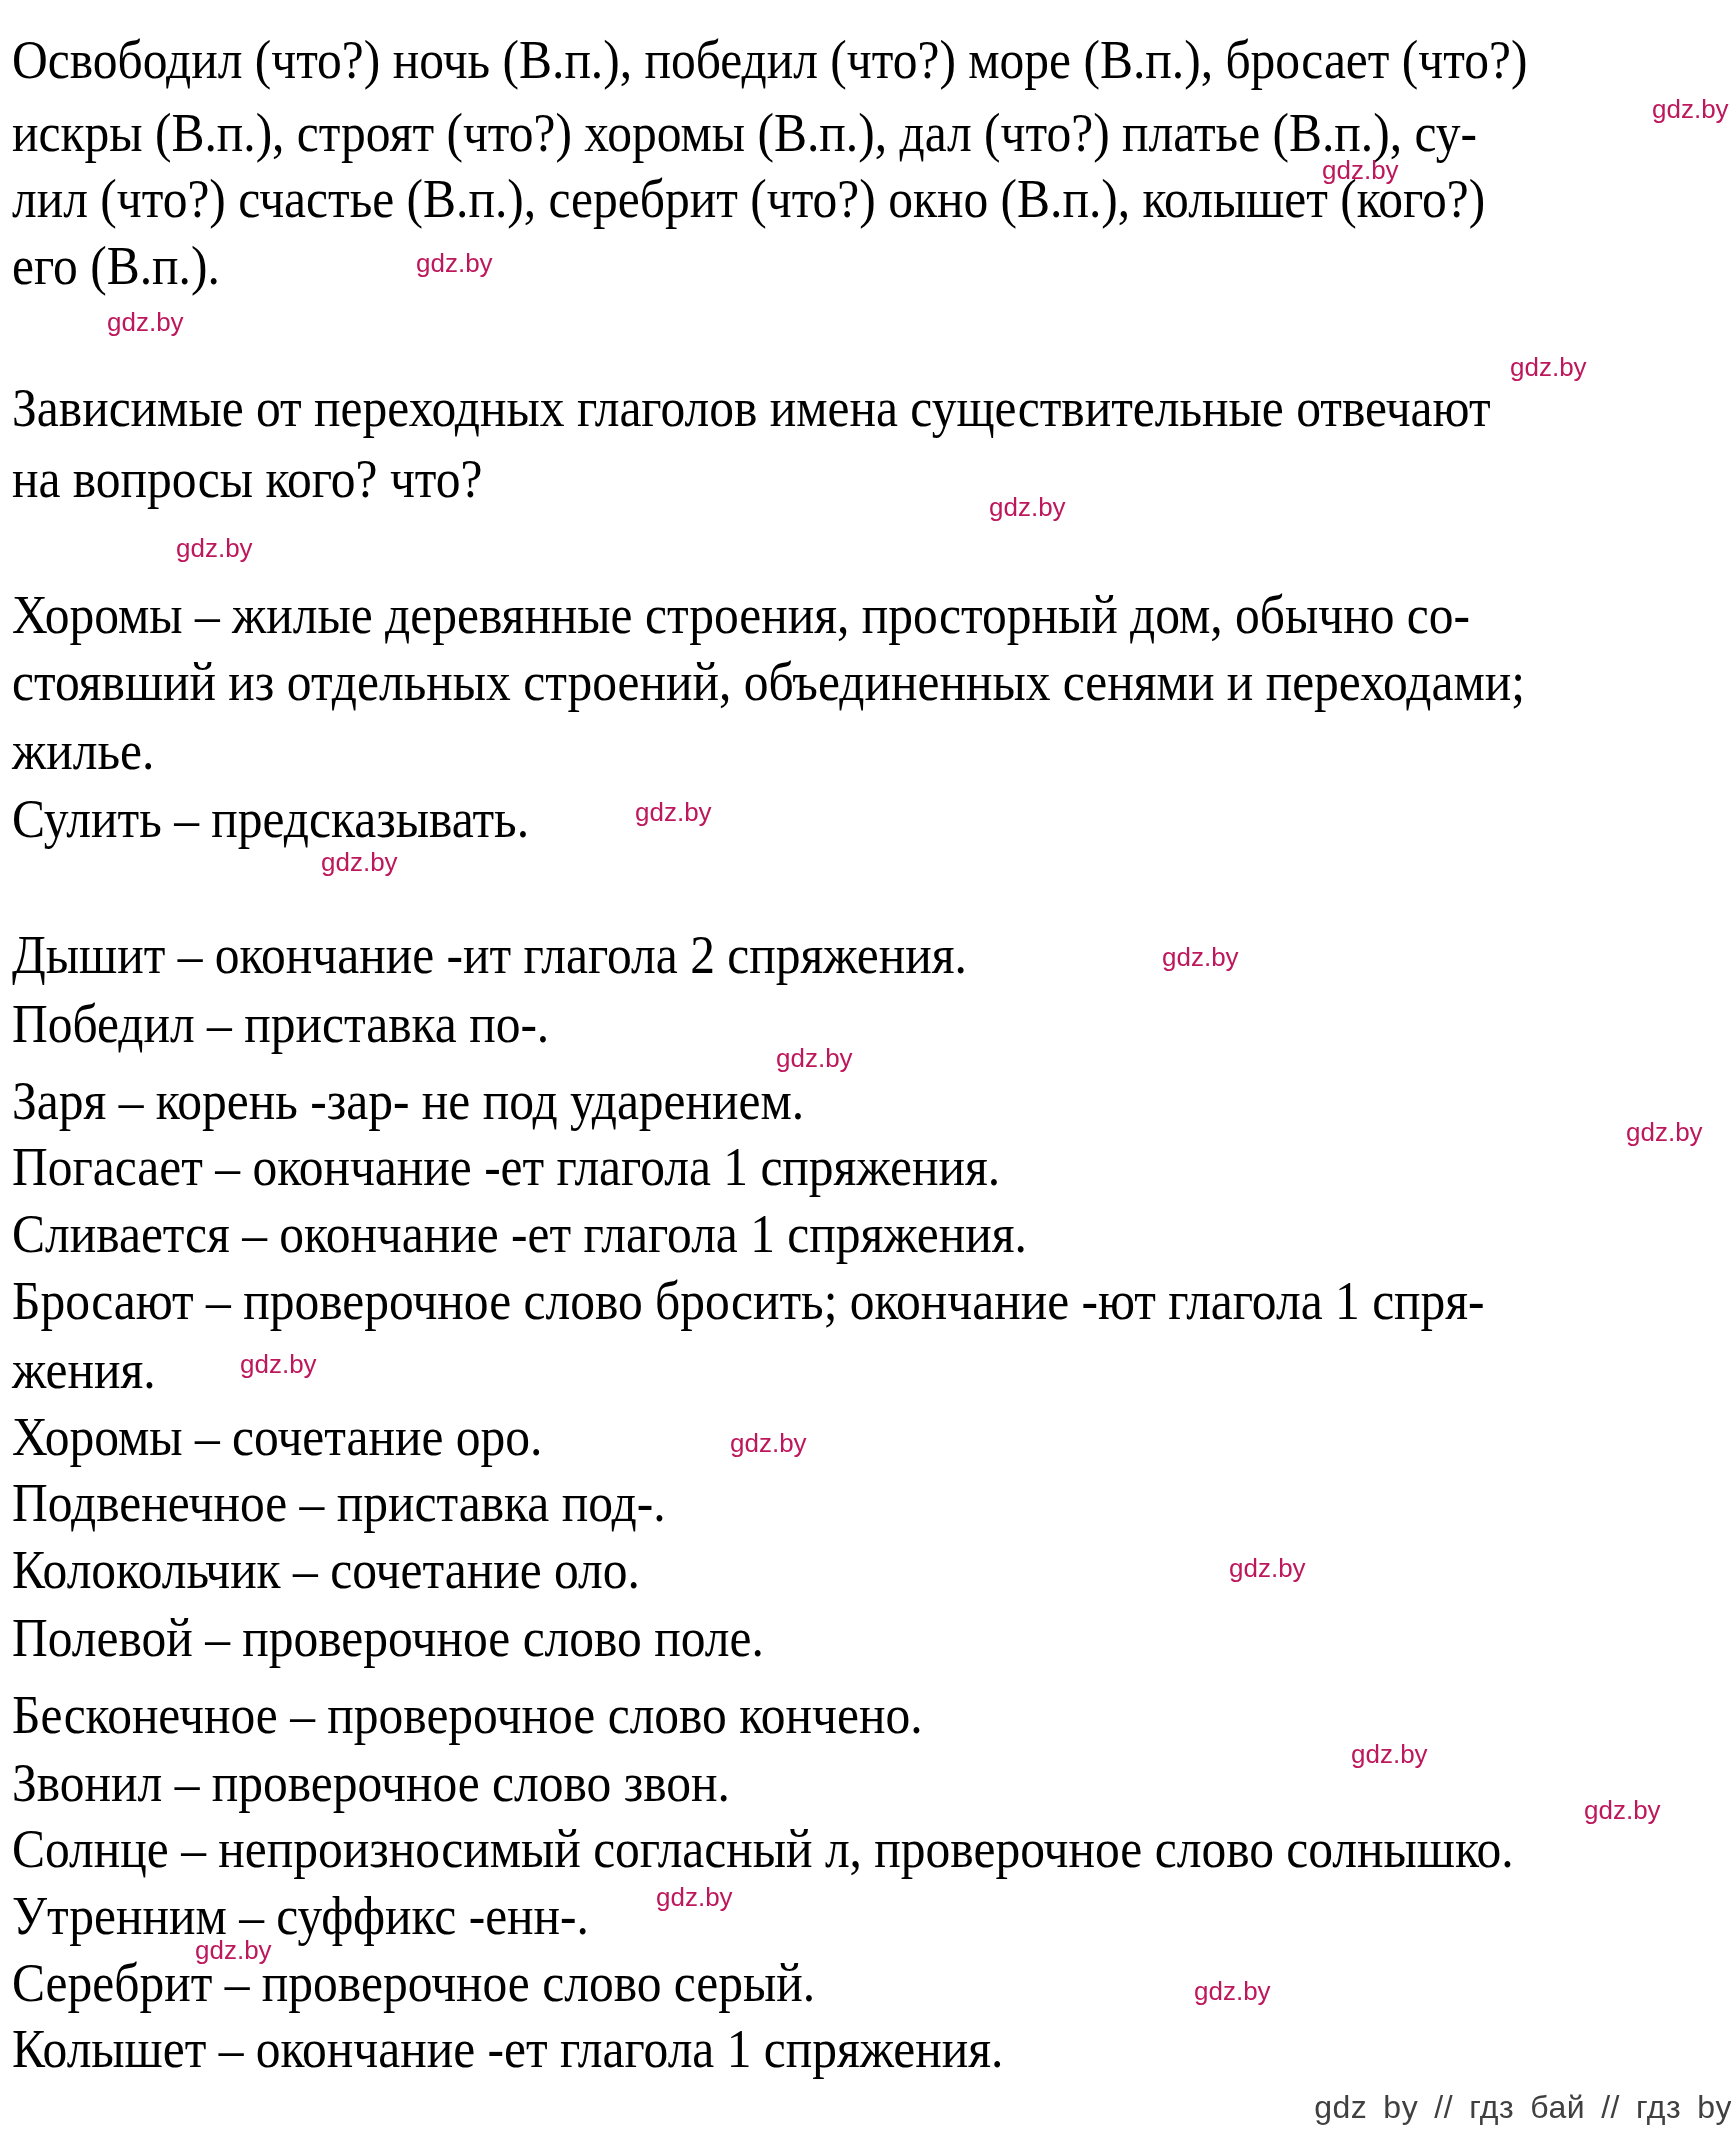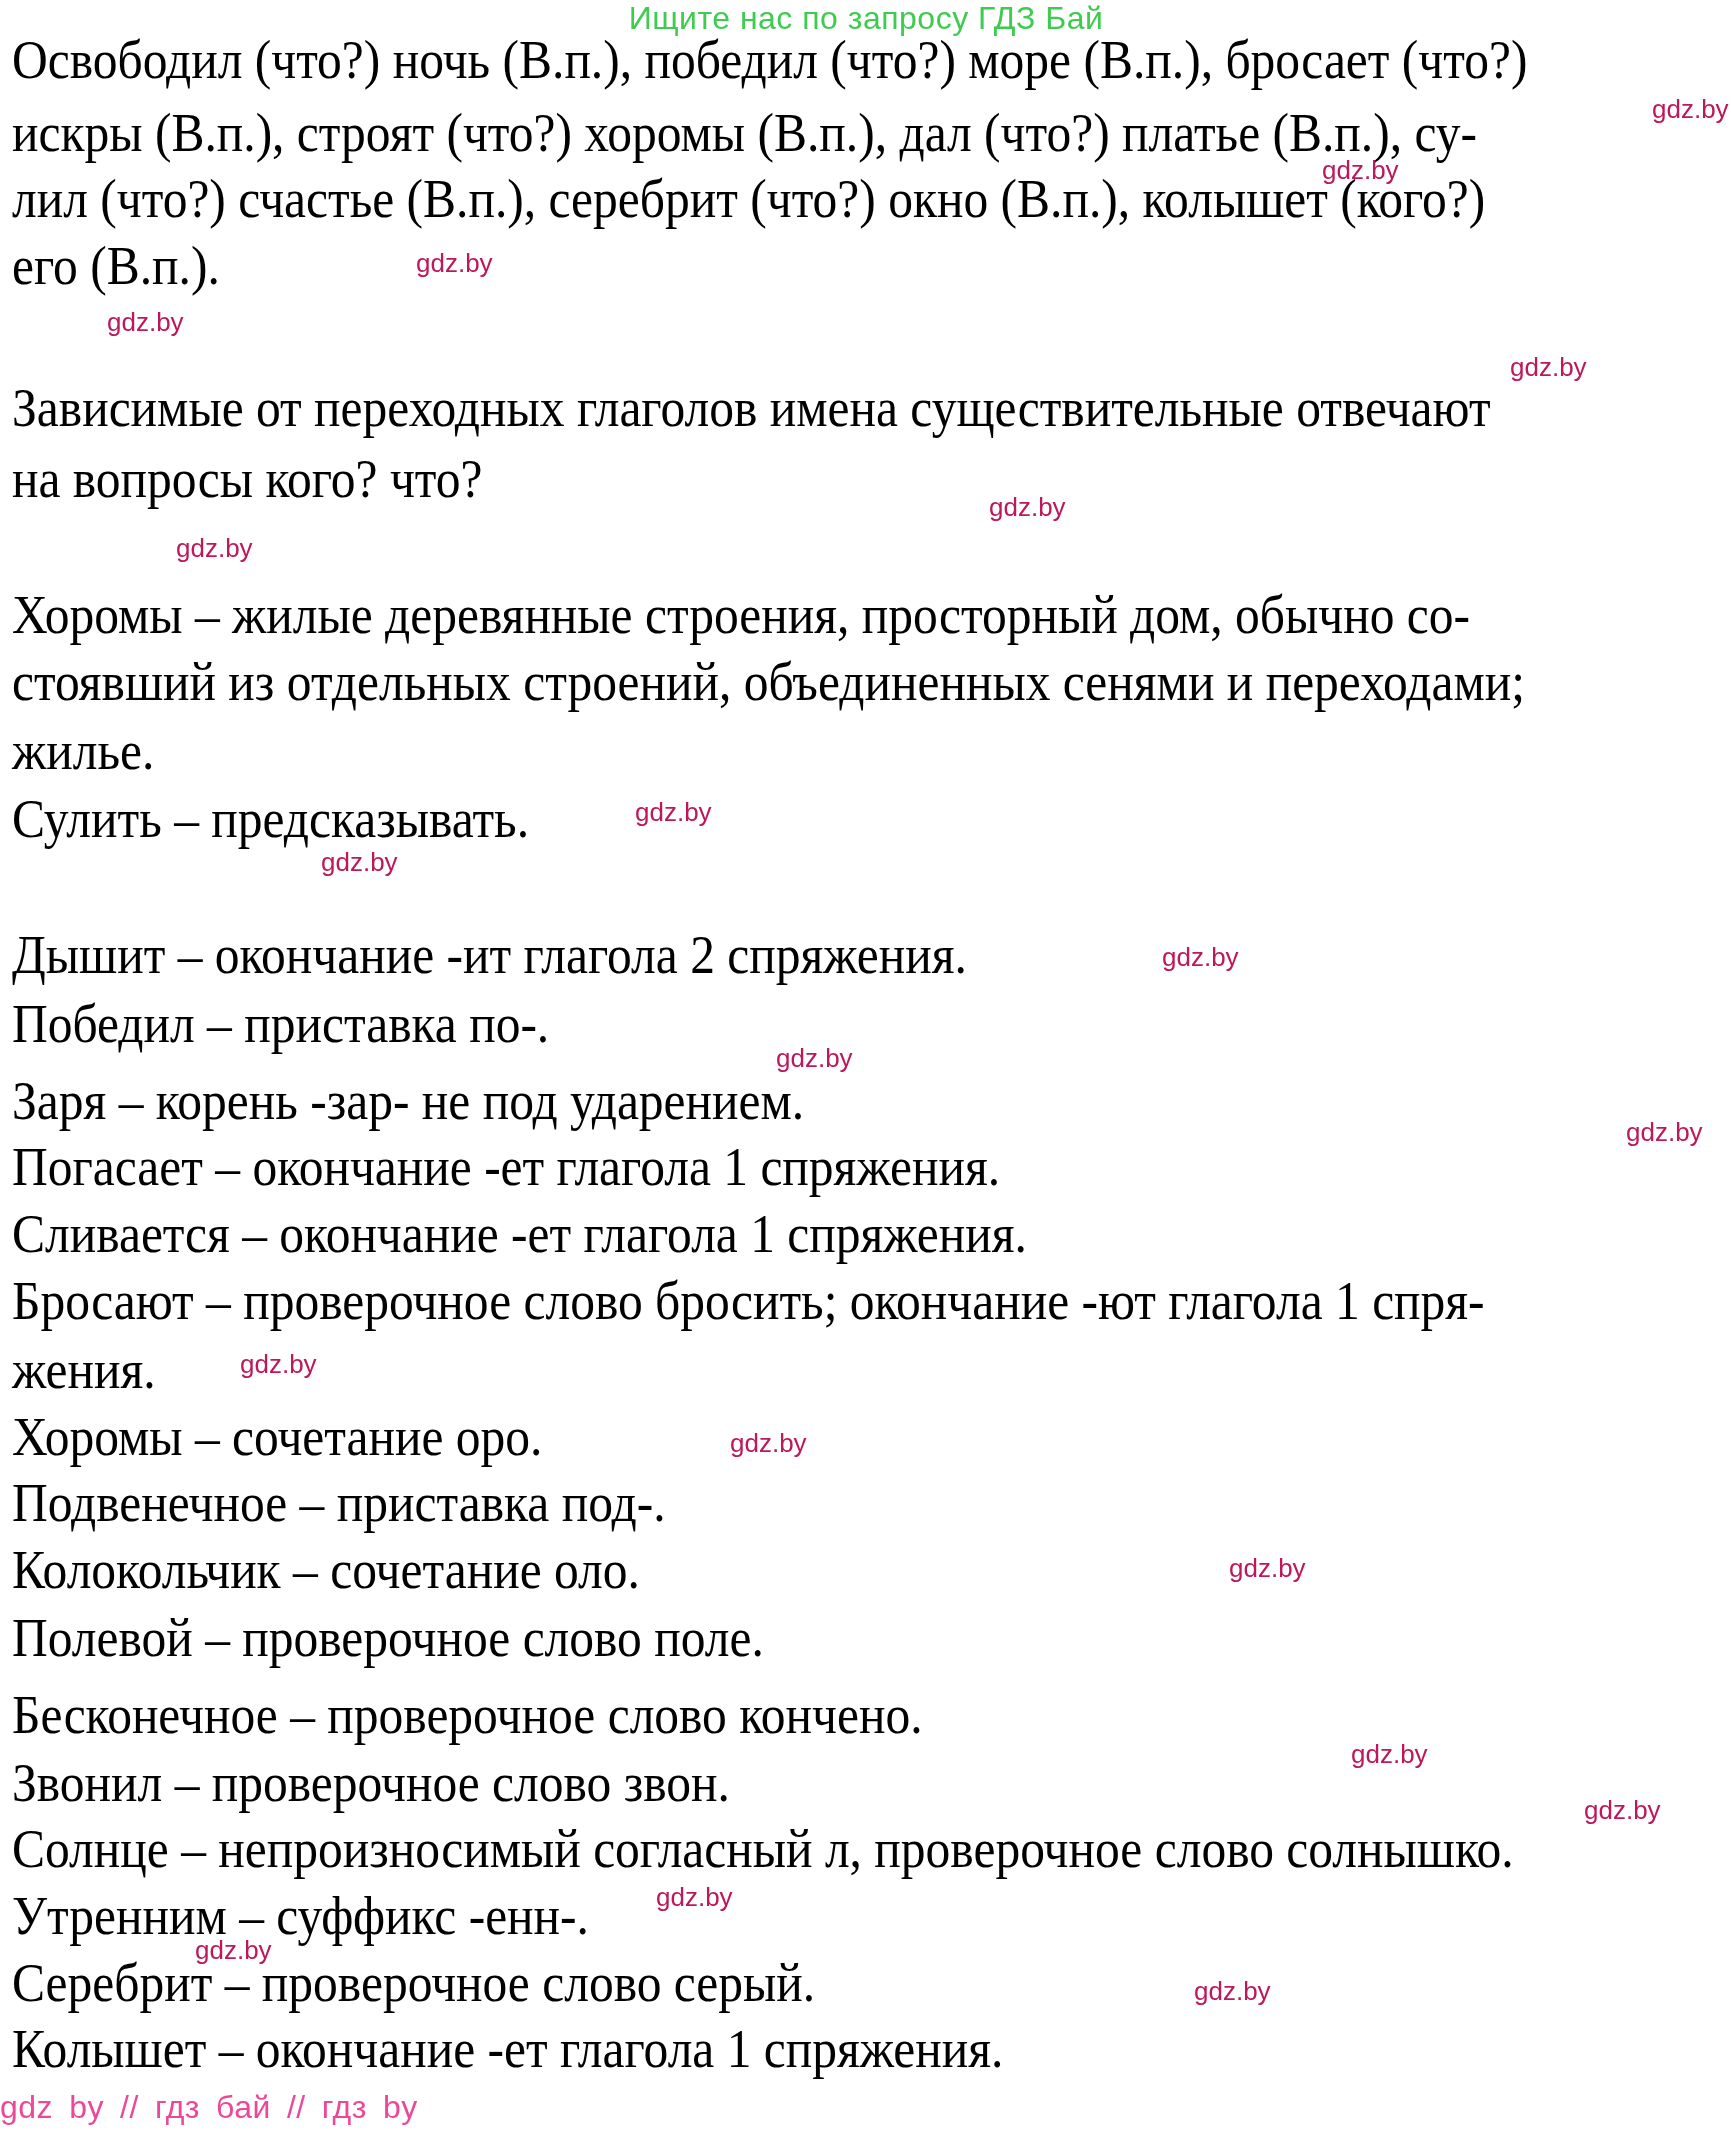--- a/index.html
+++ b/index.html
@@ -1,34 +1,33 @@
 <!DOCTYPE html>
 <html style="font-size:15px"><head>
 <meta charset="utf-8">
 <style>
   html,body{margin:0;padding:0;background:#ffffff;}
   .page{position:relative;width:1732px;height:2135px;background:#ffffff;overflow:hidden;
         font-family:"Liberation Serif","DejaVu Serif",serif;}
   .hdr{position:absolute;top:1.9px;left:0;width:100%;text-align:center;
        font-family:"Liberation Sans","DejaVu Sans",sans-serif;
        font-size:32px;line-height:1;color:#3fcb50;letter-spacing:0.5px;}
-  .ftr{position:absolute;top:2091px;left:0;width:100%;text-align:left;
+  .ftr{position:absolute;top:2091px;left:0;width:100%;text-align:right;
        font-family:"Liberation Sans","DejaVu Sans",sans-serif;
-       font-size:32px;line-height:1;color:#ec4899;letter-spacing:0.5px;word-spacing:6.7px;}
+       font-size:32px;line-height:1;color:#404040;letter-spacing:0.5px;word-spacing:6.7px;}
   .tl{position:absolute;left:12.4px;white-space:nowrap;color:#000;
       font-size:55px;line-height:1;transform:scaleX(0.9);transform-origin:0 0;}
   .wm{position:absolute;font-family:"Liberation Sans","DejaVu Sans",sans-serif;
       font-size:26px;line-height:1;color:#be185d;white-space:nowrap;}
 </style>
 </head>
 <body>
 
 <div class="page">
 
-  <div class="hdr">Ищите нас по запросу ГДЗ Бай</div>
 
   <div class="tl" style="top:32px">Освободил (что?) ночь (В.п.), победил (что?) море (В.п.), бросает (что?)</div>
   <div class="tl" style="top:105px">искры (В.п.), строят (что?) хоромы (В.п.), дал (что?) платье (В.п.), су-</div>
   <div class="tl" style="top:171px">лил (что?) счастье (В.п.), серебрит (что?) окно (В.п.), колышет (кого?)</div>
   <div class="tl" style="top:238px">его (В.п.).</div>
   <div class="tl" style="top:380px">Зависимые от переходных глаголов имена существительные отвечают</div>
   <div class="tl" style="top:451px">на вопросы кого? что?</div>
   <div class="tl" style="top:587px">Хоромы – жилые деревянные строения, просторный дом, обычно со-</div>
   <div class="tl" style="top:654px">стоявший из отдельных строений, объединенных сенями и переходами;</div>
   <div class="tl" style="top:723px">жилье.</div>

